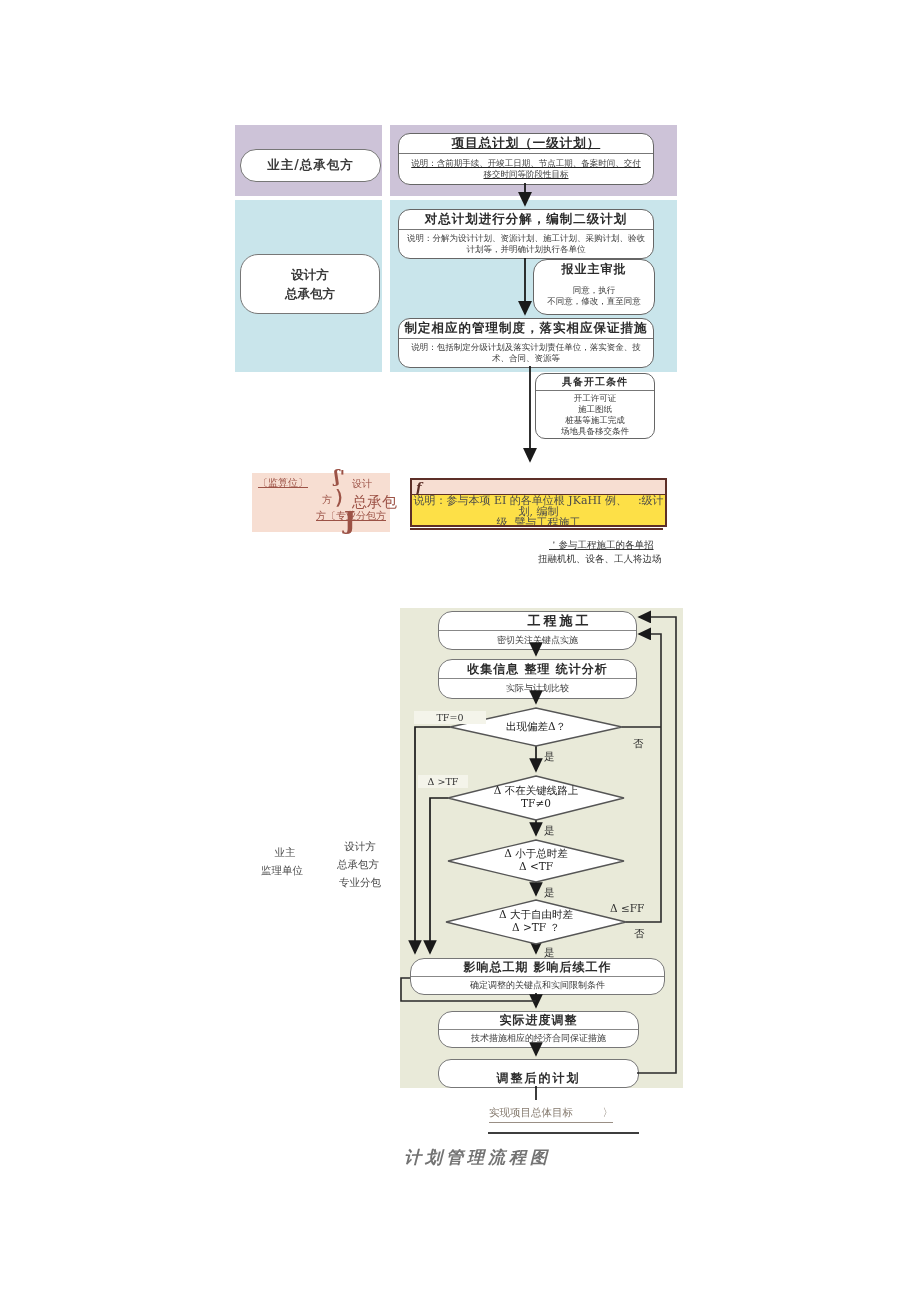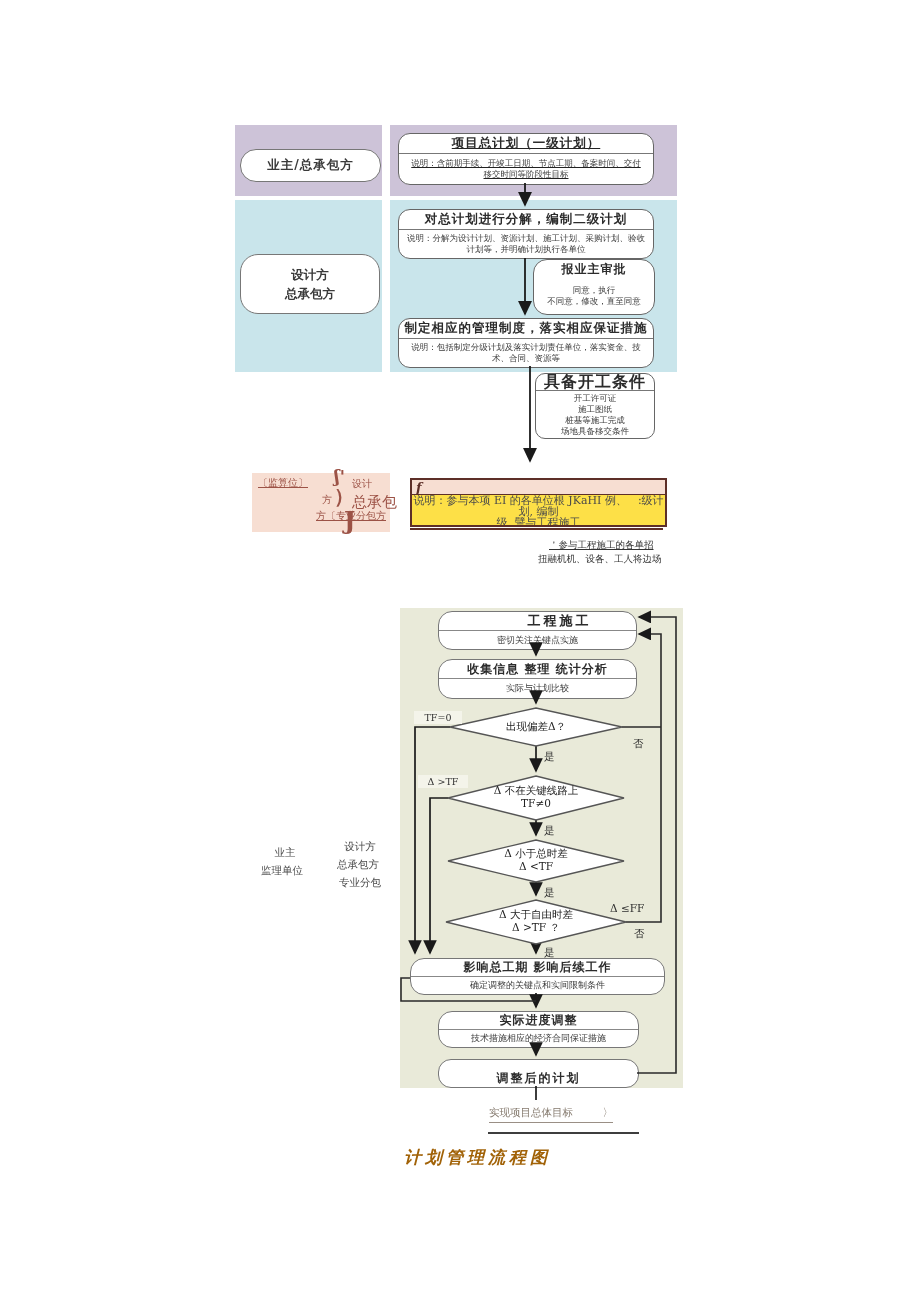--- a/index.html
+++ b/index.html
@@ -16,21 +16,21 @@
   .ps{flex:1 1 auto;display:flex;flex-direction:column;align-items:center;justify-content:center;
       color:#3c3c3c;text-align:center;}
   .ps span{display:block;}
   .singlebox{position:absolute;z-index:2;background:#fff;border:1.5px solid #666;border-radius:13px;
         display:flex;align-items:flex-end;justify-content:center;font-weight:bold;color:#2c2c2c;letter-spacing:2px;}
   svg.overlay{position:absolute;left:0;top:0;z-index:4;pointer-events:none;}
   .lbl{position:absolute;z-index:5;color:#2e2e2e;white-space:nowrap;}
   .tag{position:absolute;z-index:5;background:#f4f4ea;color:#333;text-align:center;white-space:nowrap;}
   .dtext{position:absolute;z-index:5;text-align:center;color:#222;white-space:nowrap;}
   .pinktext{color:#9c5246;}
-  .caption{position:absolute;z-index:3;color:#a16207;font-style:italic;letter-spacing:4px;font-weight:bold;}
+  .caption{position:absolute;z-index:3;color:#737373;font-style:italic;letter-spacing:4px;font-weight:bold;}
 </style>
 </head>
 <body>
 
 <div class="page">
 
   <div class="band" style="left:235px;top:125px;width:147px;height:71px;background:#cdc3d8;"></div>
   <div class="band" style="left:390px;top:125px;width:287px;height:71px;background:#cdc3d8;"></div>
   <div class="band" style="left:235px;top:200px;width:147px;height:172px;background:#c9e5eb;"></div>
   <div class="band" style="left:390px;top:200px;width:287px;height:172px;background:#c9e5eb;"></div>
@@ -68,21 +68,21 @@
   </div>
   <div class="pbox" style="left:533px;top:259px;width:120px;height:54px;border-radius:14px;">
     <div class="pt" style="height:18px;font-size:12px;border-bottom:none;">报业主审批</div>
     <div class="ps" style="font-size:8.5px;line-height:11.5px;">
       <span>同意，执行</span>
       <span>不同意，修改，直至同意</span>
     </div>
   </div>
 
   <div class="pbox" style="left:535px;top:373px;width:118px;height:64px;border-radius:10px;">
-    <div class="pt" style="height:16px;font-size:16px;">具备开工条件</div>
+    <div class="pt" style="height:16px;font-size:10px;">具备开工条件</div>
     <div class="ps" style="font-size:8.5px;line-height:11px;">
       <span>开工许可证</span>
       <span>施工图纸</span>
       <span>桩基等施工完成</span>
       <span>场地具备移交条件</span>
     </div>
   </div>
 
   <div class="lbl pinktext" style="left:258px;top:476px;font-size:10px;text-decoration:underline;">〔监算位〕</div>
   <div class="lbl pinktext" style="left:334px;top:466px;font-size:17px;font-weight:bold;">ʃ'</div>
@@ -152,21 +152,21 @@
   </div>
   <div class="dtext" style="left:456px;top:847px;width:160px;font-size:10.5px;line-height:13px;">
     <span style="display:block;">Δ 小于总时差</span>
     <span style="display:block;">Δ &lt;TF</span>
   </div>
   <div class="dtext" style="left:456px;top:908px;width:160px;font-size:10.5px;line-height:13px;">
     <span style="display:block;">Δ 大于自由时差</span>
     <span style="display:block;">Δ &gt;TF ？</span>
   </div>
 
-  <div class="tag" style="left:414px;top:711px;width:48px;height:13px;font-size:9.5px;line-height:13px;">TF=0</div>
+  <div class="tag" style="left:414px;top:711px;width:72px;height:13px;font-size:9.5px;line-height:13px;">TF=0</div>
   <div class="lbl" style="left:633px;top:737px;font-size:10.5px;">否</div>
   <div class="lbl" style="left:544px;top:750px;font-size:10.5px;">是</div>
   <div class="tag" style="left:418px;top:775px;width:50px;height:13px;font-size:9.5px;line-height:13px;">Δ &gt;TF</div>
   <div class="lbl" style="left:544px;top:824px;font-size:10.5px;">是</div>
   <div class="lbl" style="left:544px;top:886px;font-size:10.5px;">是</div>
   <div class="lbl" style="left:610px;top:902px;font-size:10.5px;">Δ ≤FF</div>
   <div class="lbl" style="left:634px;top:927px;font-size:10.5px;">否</div>
   <div class="lbl" style="left:544px;top:946px;font-size:10.5px;">是</div>
 
   <svg class="overlay" width="920" height="1301" viewBox="0 0 920 1301">

